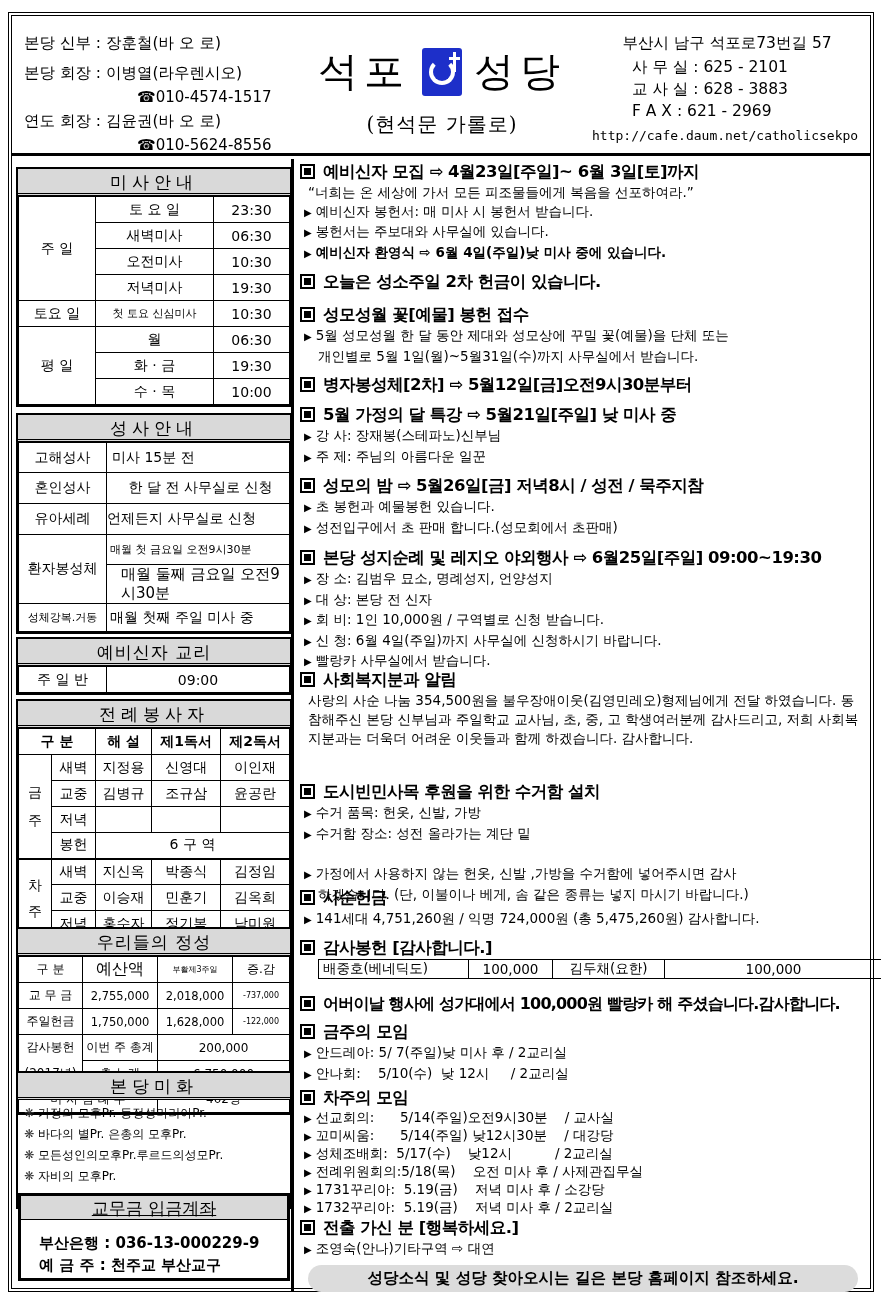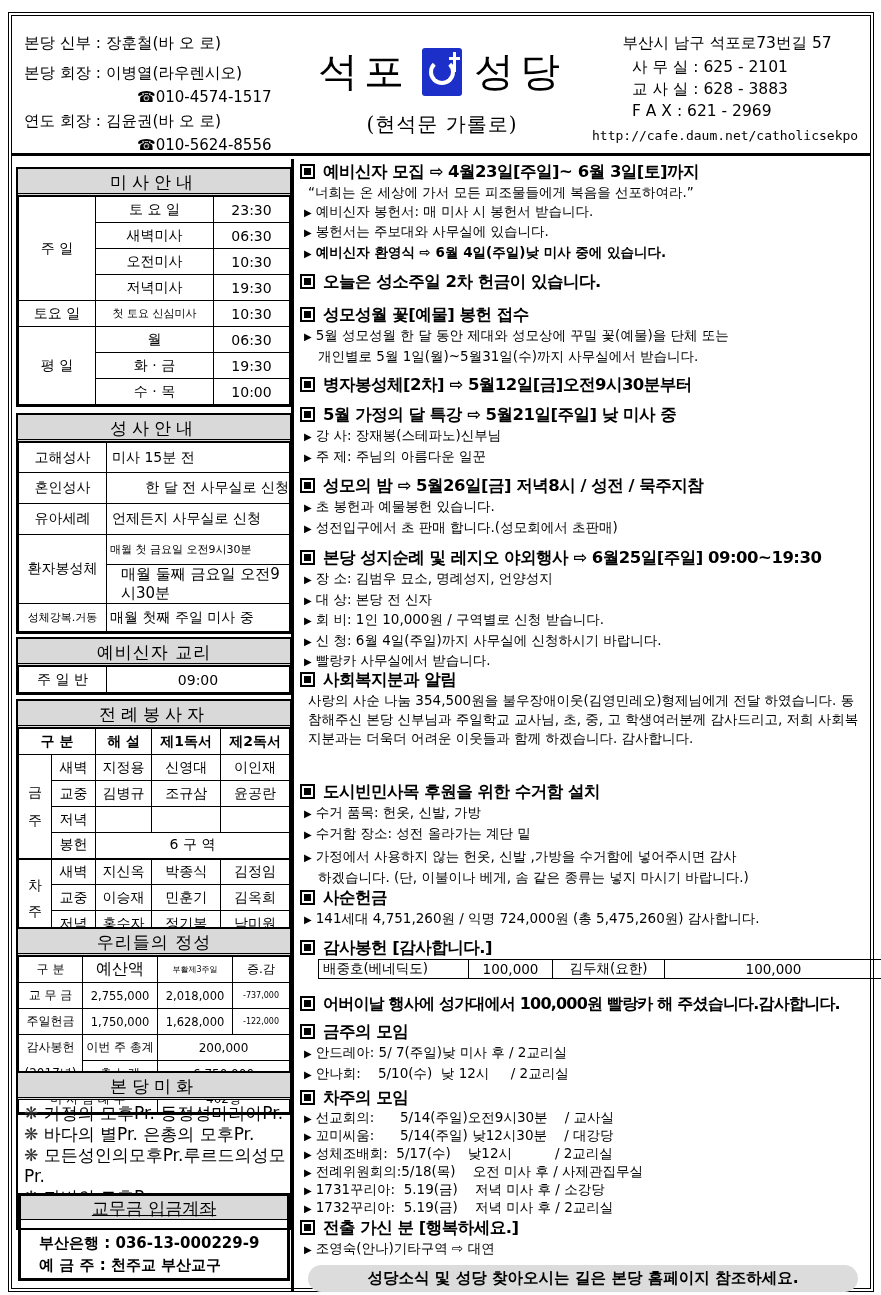--- a/index.html
+++ b/index.html
@@ -116,25 +116,25 @@
     <div class="box" style="top:254px">
       <div class="boxh">성사안내</div>
       <table>
         <tbody>
             <tr>
               <td style="width:88px;height:30px">고해성사</td>
               <td style="text-align:left;padding-left:5px">미사 15분 전</td>
             </tr>
         <tr>
               <td style="height:31px">혼인성사</td>
-              <td style="text-align:right;padding-left:5px">한 달 전 사무실로 신청</td>
+              <td style="text-align:center;padding-left:5px">한 달 전 사무실로 신청</td>
             </tr>
         <tr>
               <td style="height:31px">유아세례</td>
-              <td style="text-align:left;padding-left:5px">언제든지 사무실로 신청</td>
+              <td style="text-align:left;">언제든지 사무실로 신청</td>
             </tr>
         <tr>
               <td rowspan="2">환자봉성체</td>
               <td style="text-align:left;padding-left:3px;font-size:11px;height:30px">매월    첫 금요일 오전9시30분</td>
             </tr>
         <tr>
               <td style="text-align:left;padding-left:14px;font-size:15px;height:30px">매월  둘째 금요일 오전9시30분</td>
             </tr>
         <tr>
               <td style="font-size:11px;height:28px">성체강복.거동</td>
@@ -249,21 +249,21 @@
         <tr>
               <td colspan="2" style="height:18px;font-size:12px">미 사 참 례 수</td>
               <td colspan="2" style="font-size:12px">402명</td>
             </tr>
       </tbody>
         </table>
     </div>
 
     <div class="box" style="top:912px;border-width:2px">
       <div class="boxh">본당미화</div>
-      <div style="padding:3px 0 20px 6px;font-size:17px;line-height:21px">
+      <div style="padding:3px 0 20px 6px;font-size:12px;line-height:21px">
         <div><span style="color:#333">❋ </span><span>가정의 모후Pr. 동정성마리아Pr.</span></div>
         <div><span style="color:#333">❋ </span><span>바다의 별Pr.    은총의 모후Pr.</span></div>
         <div><span style="color:#333">❋ </span><span>모든성인의모후Pr.루르드의성모Pr.</span></div>
         <div><span style="color:#333">❋ </span><span>자비의 모후Pr.</span></div>
       </div>
     </div>
 
     <div class="box" style="top:1034px;height:88px;border-width:3px;left:6px;width:272px">
       <div class="boxh" style="border-bottom:1px solid #000;height:24px;line-height:24px;letter-spacing:0;text-decoration:underline">교무금 입금계좌</div>
       <div style="padding:12px 0 0 18px;font-size:15px;line-height:22px;font-weight:bold">
@@ -311,21 +311,21 @@
       <div class="it"><span class="ar">▶</span><span>빨랑카 사무실에서 받습니다.</span></div>
     </div>
     <div class="sec" style="top:510px">
       <div class="st"><span class="sq"></span><span>사회복지분과 알림</span></div>
       <div class="para">사랑의 사순 나눔 354,500원을 불우장애이웃(김영민레오)형제님에게 전달 하였습니다. 동참해주신 본당 신부님과 주일학교 교사님, 초, 중, 고 학생여러분께 감사드리고, 저희 사회복지분과는 더욱더 어려운 이웃들과 함께 하겠습니다. 감사합니다.</div>
     </div>
     <div class="sec" style="top:622px">
       <div class="st"><span class="sq"></span><span>도시빈민사목 후원을 위한 수거함 설치</span></div>
       <div class="it"><span class="ar">▶</span><span>수거 품목: 헌옷, 신발, 가방</span></div>
       <div class="it"><span class="ar">▶</span><span>수거함 장소: 성전 올라가는 계단 밑</span></div>
-      <div class="it" style="margin-top:3px"><span class="ar">▶</span><span>가정에서 사용하지 않는 헌옷, 신발 ,가방을 수거함에 넣어주시면 감사</span></div>
+      <div class="it" style="margin-top:20px"><span class="ar">▶</span><span>가정에서 사용하지 않는 헌옷, 신발 ,가방을 수거함에 넣어주시면 감사</span></div>
       <div class="it" style="padding-left:18px">하겠습니다. (단, 이불이나 베게, 솜 같은 종류는 넣지 마시기 바랍니다.)</div>
     </div>
     <div class="sec" style="top:728px">
       <div class="st"><span class="sq"></span><span>사순헌금</span></div>
       <div class="it"><span class="ar">▶</span><span>141세대 4,751,260원 / 익명 724,000원 (총 5,475,260원) 감사합니다.</span></div>
     </div>
     <div class="sec" style="top:778px">
       <div class="st"><span class="sq"></span><span>감사봉헌 [감사합니다.]</span></div>
       <table class="gift">
         <tbody>

